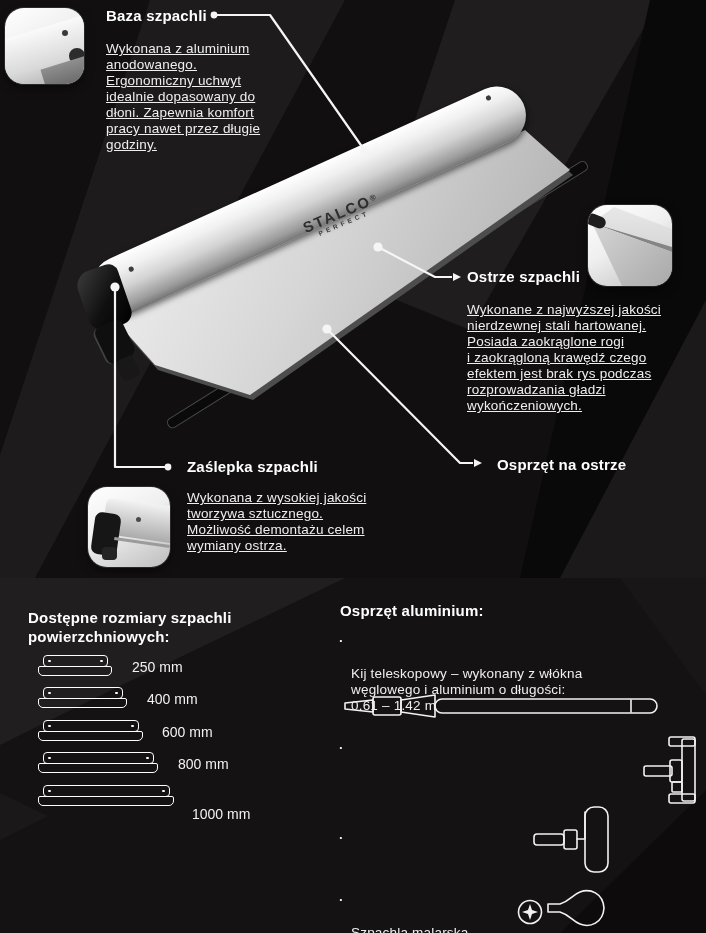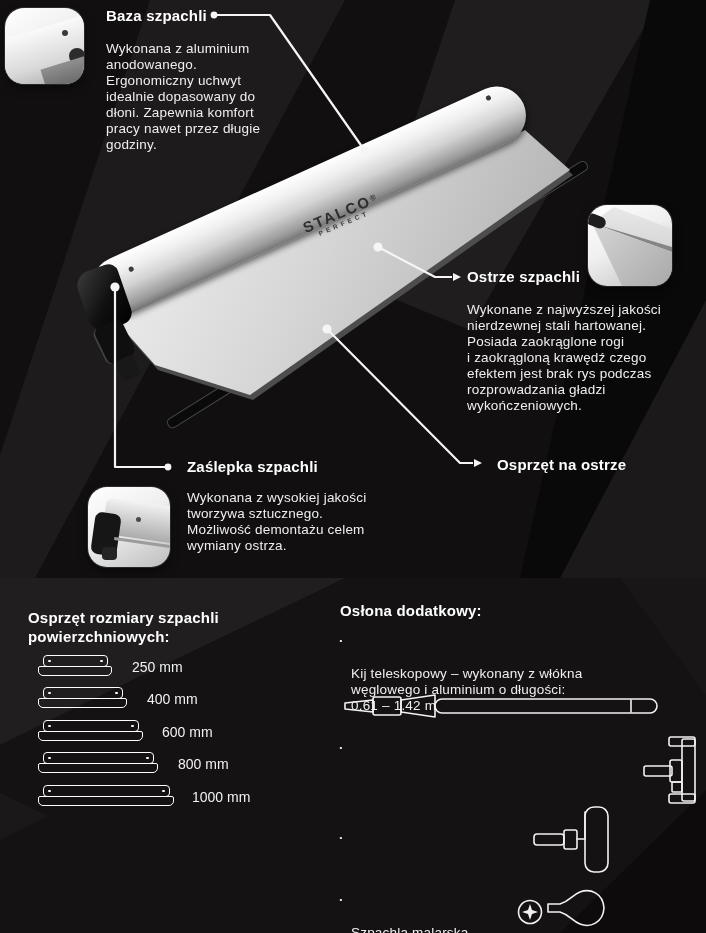--- a/index.html
+++ b/index.html
@@ -2,21 +2,21 @@
 <html><head>
 <meta charset="utf-8">
 <style>
   html,body{margin:0;padding:0;background:#000;}
   .stage{position:relative;width:706px;height:933px;overflow:hidden;
          background:#121011;font-family:"Liberation Sans",sans-serif;color:#f2f2f2;}
   .abs{position:absolute;}
   svg{display:block;}
   
   .callout-title{position:absolute;font-size:15px;font-weight:700;color:#ffffff;white-space:nowrap;letter-spacing:.2px;}
-  .callout-body{position:absolute;font-size:13.5px;line-height:16px;color:#efefef;white-space:pre-line;letter-spacing:.2px;}
+  .callout-body{position:absolute;font-size:13.5px;line-height:16px;color:#efefef;white-space:pre-line;letter-spacing:.2px;text-decoration:underline;}
   .sec-title{position:absolute;font-size:15px;font-weight:700;color:#ffffff;line-height:19px;white-space:pre-line;letter-spacing:.2px;}
   .acc-item{position:absolute;font-size:13.5px;line-height:16px;color:#efefef;padding-left:13px;white-space:pre-line;letter-spacing:.2px;}
   .acc-item .blt{position:absolute;left:1px;top:-1px;font-weight:700;color:#efefef;}
   .size-label{position:absolute;font-size:14px;color:#f2f2f2;top:4px;white-space:nowrap;}
   
   .handle{position:absolute;left:95px;top:268px;width:470px;height:58px;border-radius:29px;
           transform:rotate(-24.3deg);transform-origin:0 50%;z-index:13;
           background:linear-gradient(180deg,#ffffff 0%,#f0f0f0 26%,#d3d3d3 55%,#9c9c9c 86%,#757575 100%);
           box-shadow:0 3px 6px rgba(0,0,0,.55);}
   .screw{position:absolute;width:5px;height:5px;border-radius:50%;background:#3c3c3c;}
@@ -147,21 +147,21 @@
 wykończeniowych.</div>
 
   <div class="callout-title z-text" style="left:187px;top:458px;">Zaślepka szpachli</div>
   <div class="callout-body z-text" style="left:187px;top:490px;width:215px;">Wykonana z wysokiej jakości
 tworzywa sztucznego.
 Możliwość demontażu celem
 wymiany ostrza.</div>
 
   <div class="callout-title z-text" style="left:497px;top:456px;">Osprzęt na ostrze</div>
 
-  <div class="sec-title z-text" style="left:28px;top:608px;">Osprzęt rozmiary szpachli
+  <div class="sec-title z-text" style="left:28px;top:608px;">Dostępne rozmiary szpachli
 powierzchniowych:</div>
 
   <div class="size-row" style="top:655px;">
     <span class="size-bar" style="width:63px;"></span>
     <span class="size-tray" style="width:72px;"></span>
     <span class="size-label" style="left:96px;">250 mm</span>
   </div>
   <div class="size-row" style="top:687px;">
     <span class="size-bar" style="width:78px;"></span>
     <span class="size-tray" style="width:87px;"></span>
@@ -173,24 +173,24 @@
     <span class="size-label" style="left:126px;">600 mm</span>
   </div>
   <div class="size-row" style="top:752px;">
     <span class="size-bar" style="width:109px;"></span>
     <span class="size-tray" style="width:118px;"></span>
     <span class="size-label" style="left:142px;">800 mm</span>
   </div>
   <div class="size-row" style="top:785px;">
     <span class="size-bar" style="width:125px;"></span>
     <span class="size-tray" style="width:134px;"></span>
-    <span class="size-label" style="left:156px;">1000 mm</span>
-  </div>
-
-  <div class="sec-title z-text" style="left:340px;top:601px;">Osłona dodatkowy:</div>
+    <span class="size-label" style="left:156px;margin-top:17px;">1000 mm</span>
+  </div>
+
+  <div class="sec-title z-text" style="left:340px;top:601px;">Osprzęt aluminium:</div>
 
   <div class="acc-item z-text" style="left:338px;top:634px;width:265px;">
     <span class="blt">·</span>
     <span>Kij teleskopowy – wykonany z włókna
 węglowego i aluminium o długości:
 0.61 – 1.42 m</span>
   </div>
   <svg class="lineicon" style="left:343px;top:692px;" width="320" height="28" viewBox="0 0 320 28">
     <polygon points="2,11 30,8 30,20 2,17"></polygon>
     <rect x="30" y="5" width="28" height="18" rx="2"></rect>

